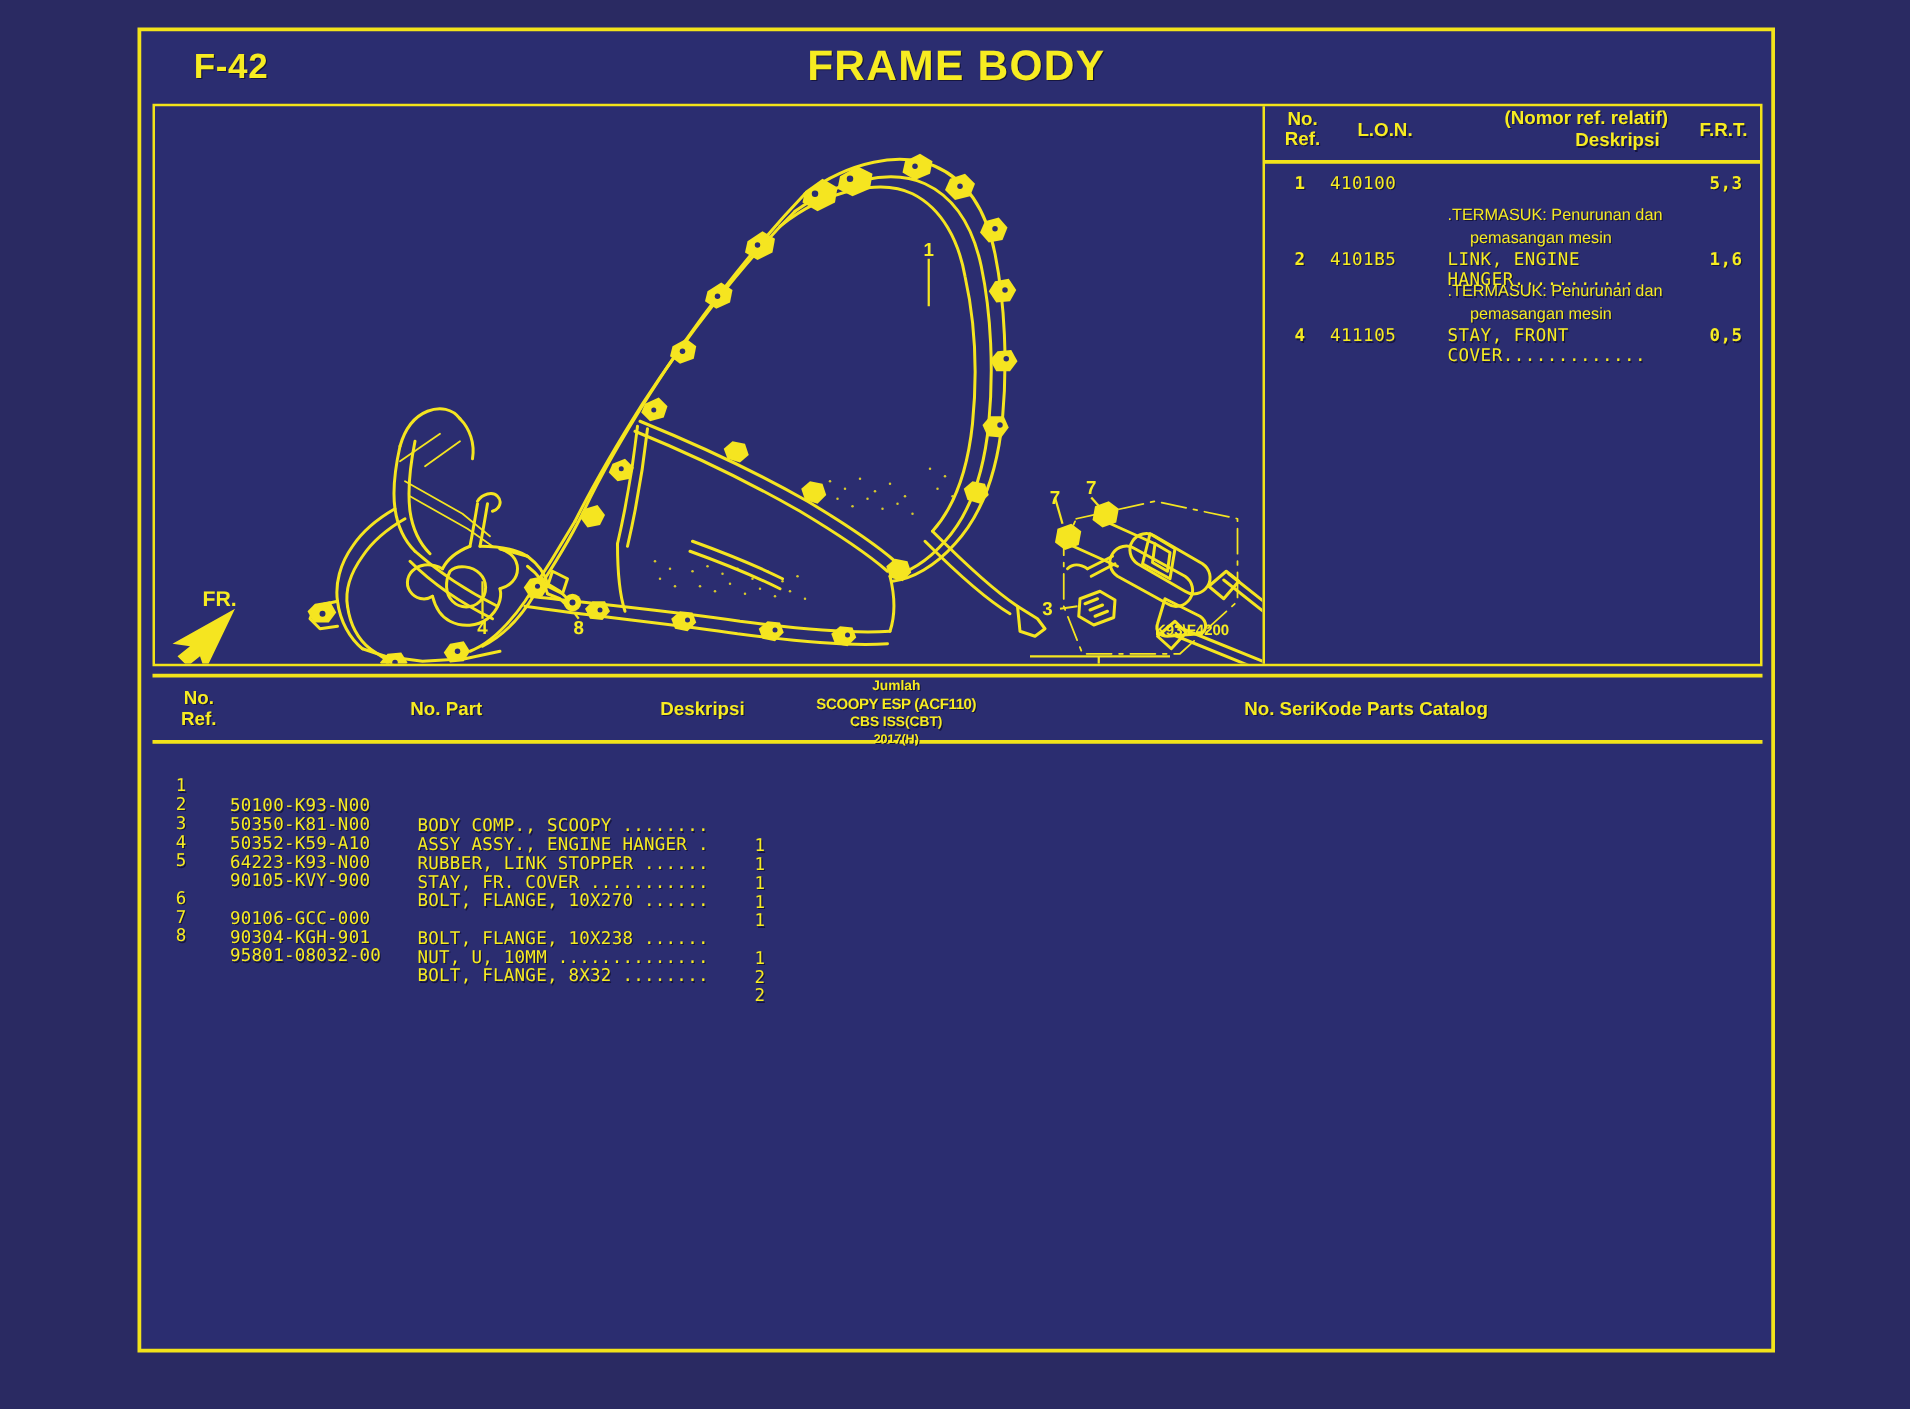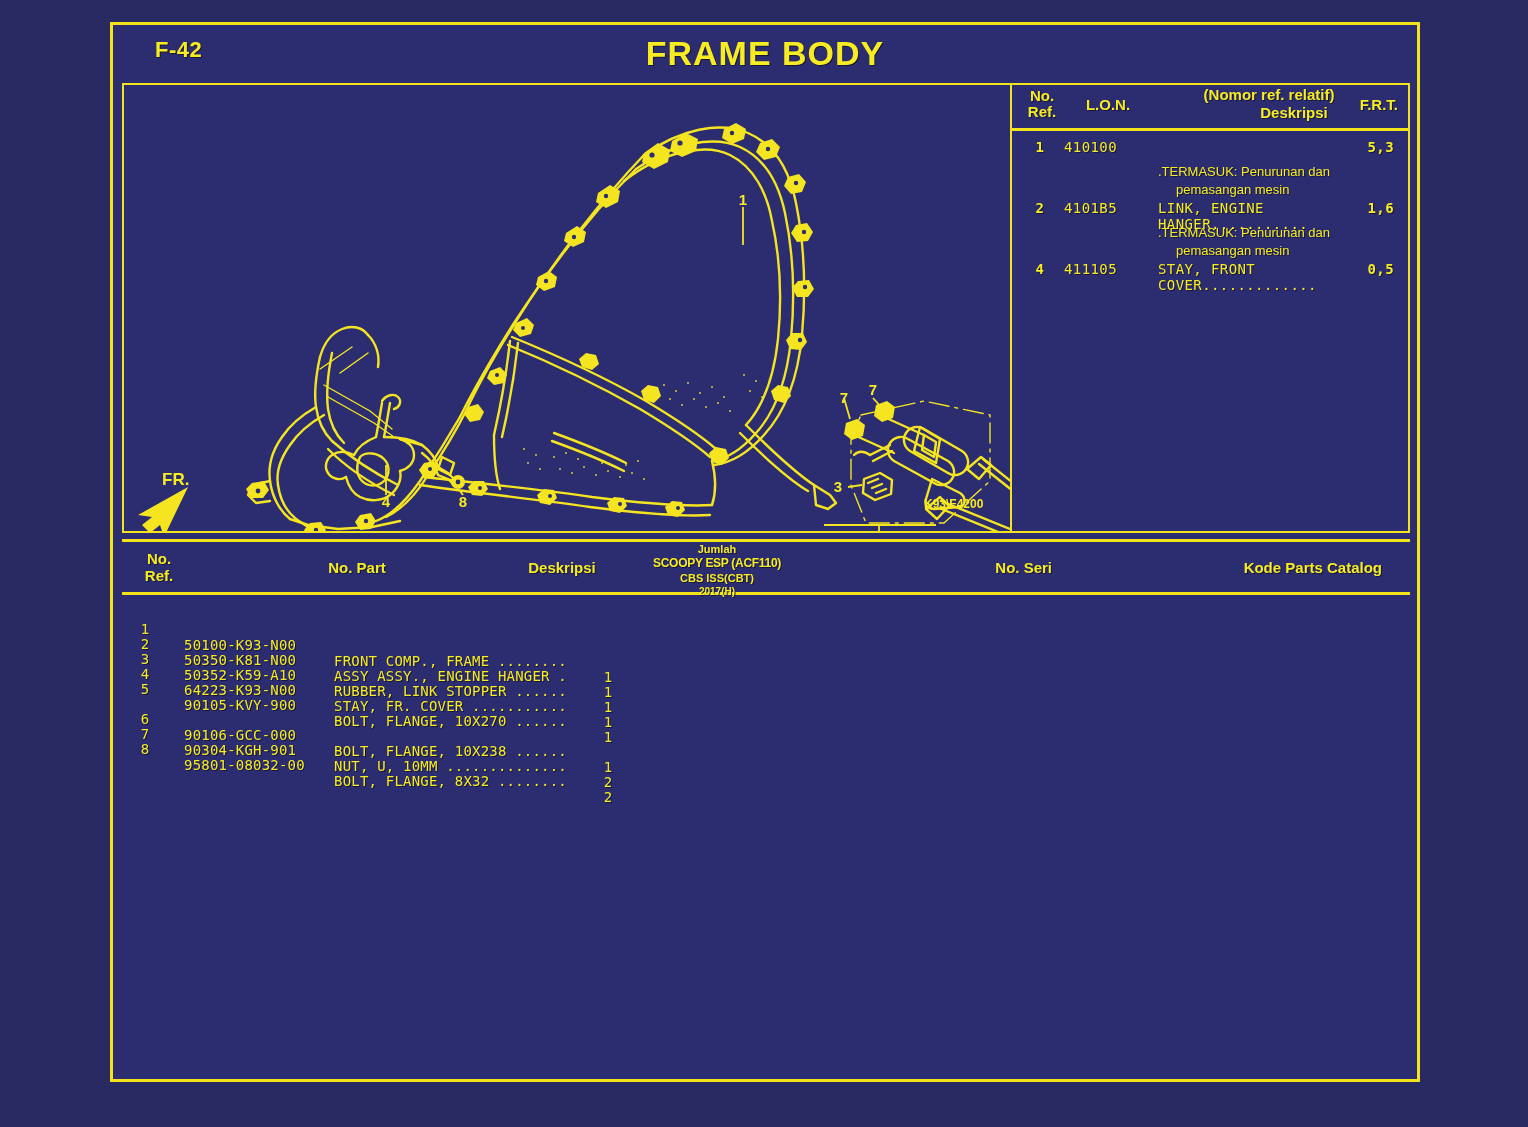--- a/index.html
+++ b/index.html
@@ -28,21 +28,21 @@
   .title-bar {
     position: absolute;
     left: 0; top: 0;
     width: 100%; height: 58px;
     box-sizing: border-box;
   }
   .sheet-code {
     position: absolute;
     left: 42px; top: 12px;
     color: #f7ec21;
-    font-size: 22px;
+    font-size: 28px;
     font-weight: bold;
     letter-spacing: 0.5px;
     text-shadow: 1px 1px 0 #16163f;
   }
   .sheet-title {
     position: absolute;
     left: 0; top: 9px;
     width: 100%;
     text-align: center;
     color: #f7ec21;
@@ -160,21 +160,21 @@
   }
   .ph-noref { left: 14px; top: 9px; width: 46px; text-align: center; }
   .ph-nopart { left: 150px; top: 18px; width: 170px; text-align: center; }
   .ph-desc { left: 350px; top: 18px; width: 180px; text-align: center; }
   .ph-jumlah { left: 430px; top: 0px; width: 330px; text-align: center; font-size: 11px; }
   .ph-jumlah .j1 { font-size: 11px; display: block; margin-top: 1px; }
   .ph-jumlah .j2 { font-size: 12px; display: block; margin-top: 2px; letter-spacing: -0.3px;}
   .ph-jumlah .j3 { font-size: 11px; display: block; margin-top: 2px; }
   .ph-jumlah .j4 { font-size: 10px; display: block; margin-top: 2px; }
   .ph-seri { left: 700px; top: 18px; width: 230px; text-align: right; }
-  .ph-kode { left: 930px; top: 18px; width: 330px; text-align: right; }
+  .ph-kode { left: 930px; top: 18px; width: 330px; text-align: left; }
 
   .parts-body {
     position: absolute;
     left: 9px; top: 580px;
     width: 1288px;
     font-family: "DejaVu Sans Mono", monospace;
   }
   .prow {
     position: relative;
     height: 15px;
@@ -515,21 +515,21 @@
         <span class="j4">2017(H)</span>
       </div>
       <div class="ph ph-seri">No. Seri</div>
       <div class="ph ph-kode">Kode Parts Catalog</div>
     </div>
 
     <div class="parts-body">
       <div class="prow">
         <span class="p-no">1</span>
         <span class="p-part">50100-K93-N00</span>
-        <span class="p-desc">FRONT COMP., FRAME ........</span>
+        <span class="p-desc">BODY COMP., SCOOPY ........</span>
         <span class="p-qty">1</span>
       </div>
       <div class="prow">
         <span class="p-no">2</span>
         <span class="p-part">50350-K81-N00</span>
         <span class="p-desc">ASSY ASSY., ENGINE HANGER .</span>
         <span class="p-qty">1</span>
       </div>
       <div class="prow">
         <span class="p-no">3</span>

